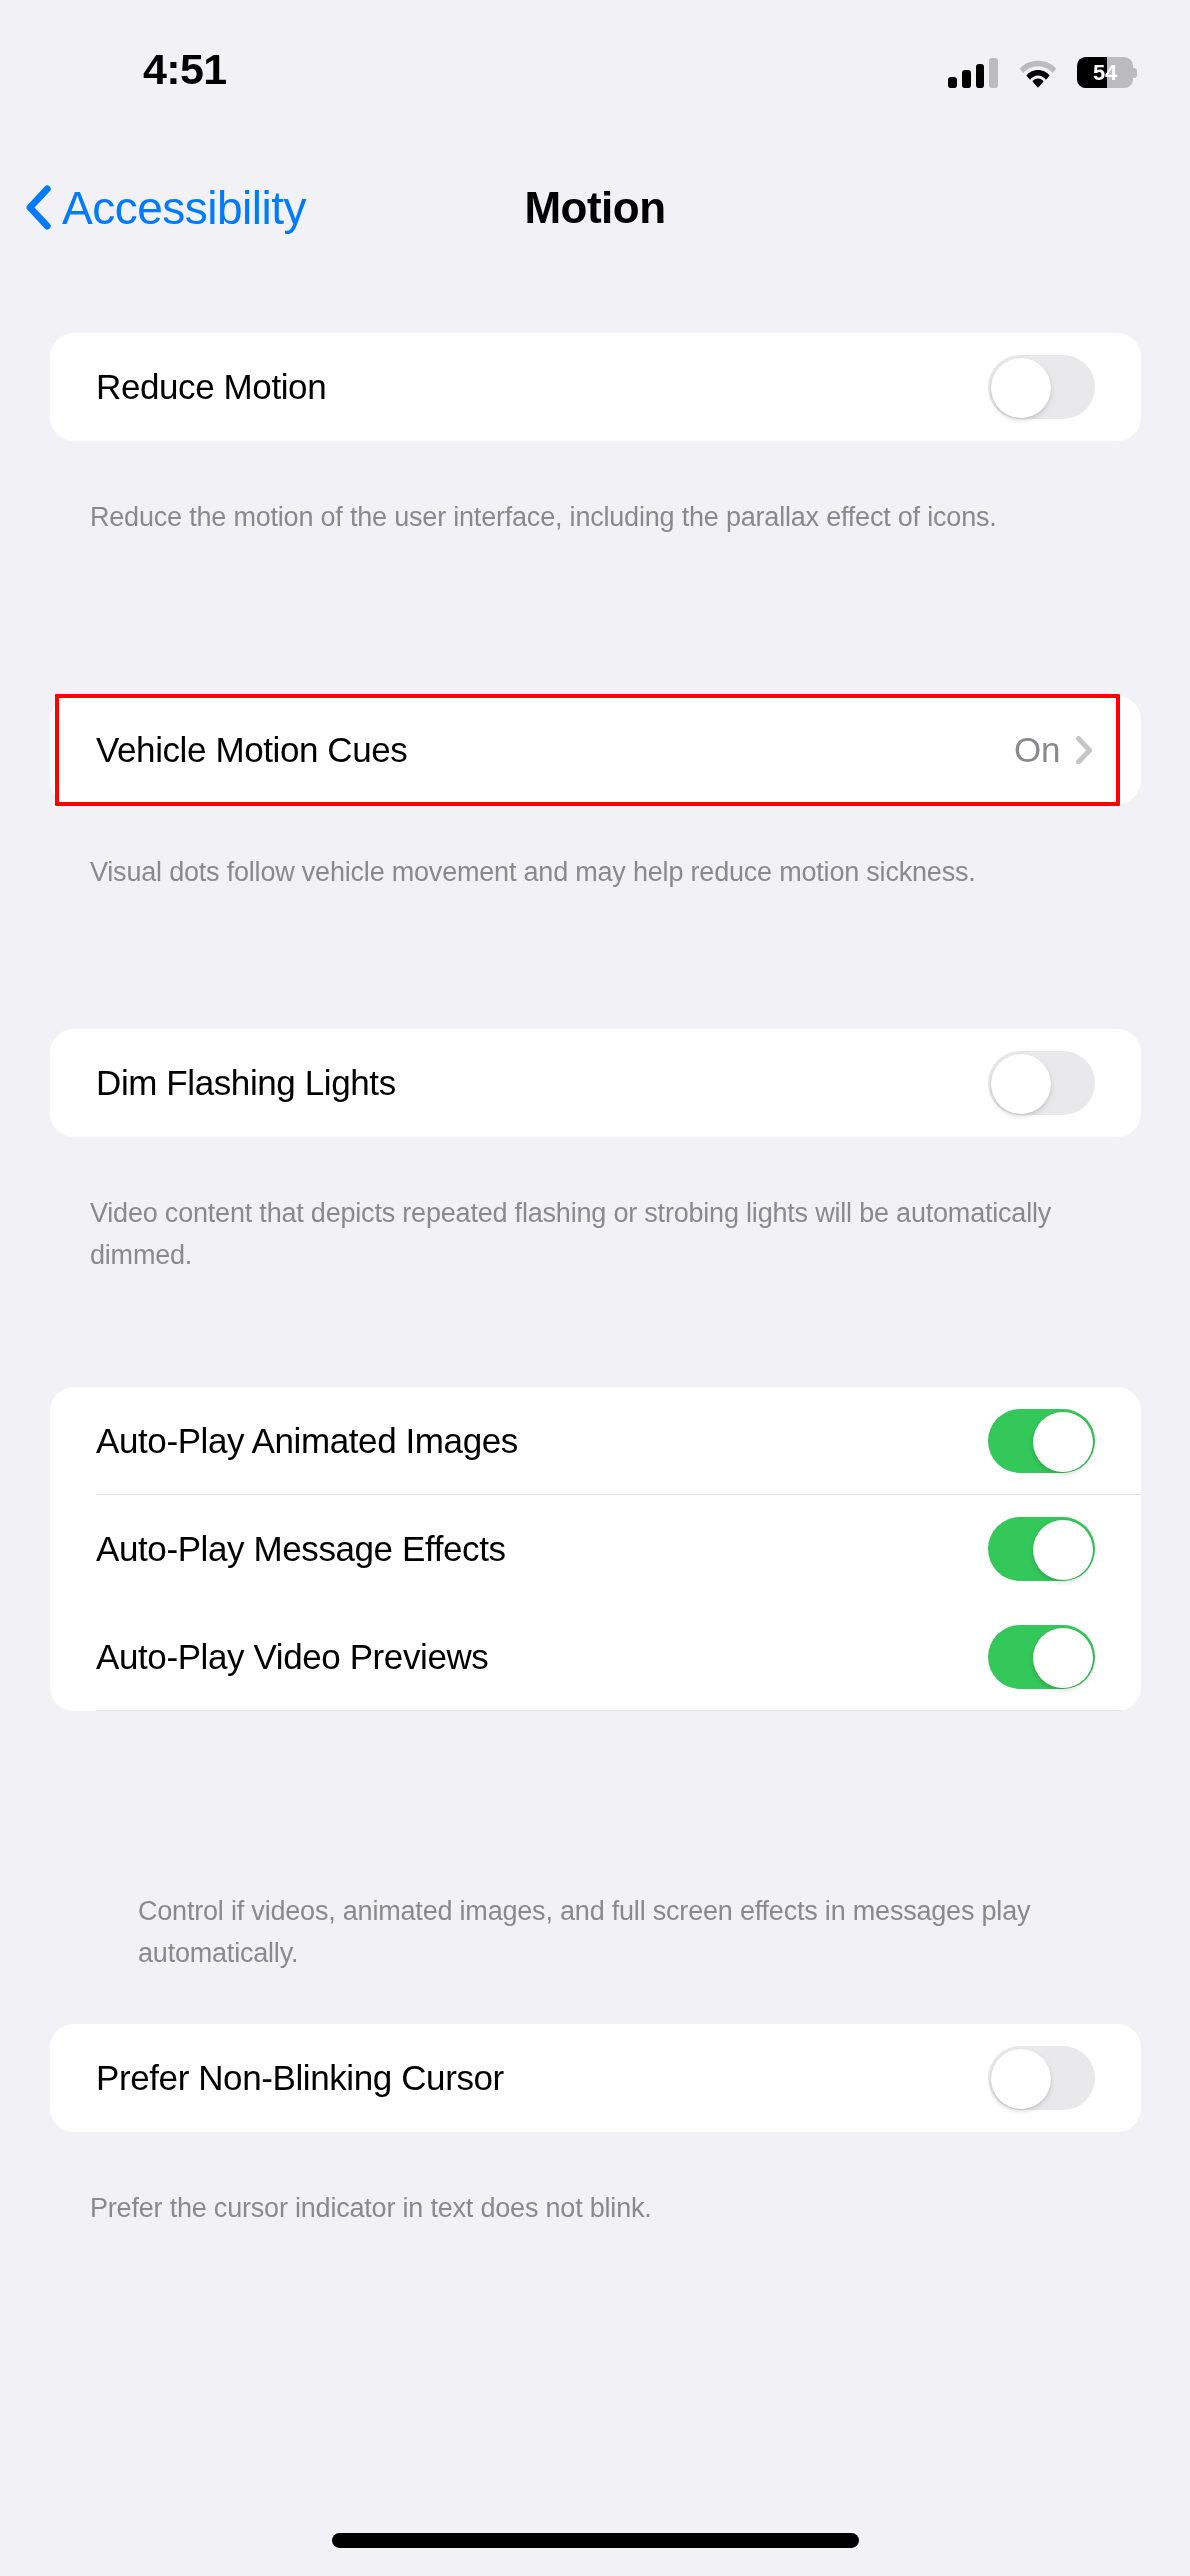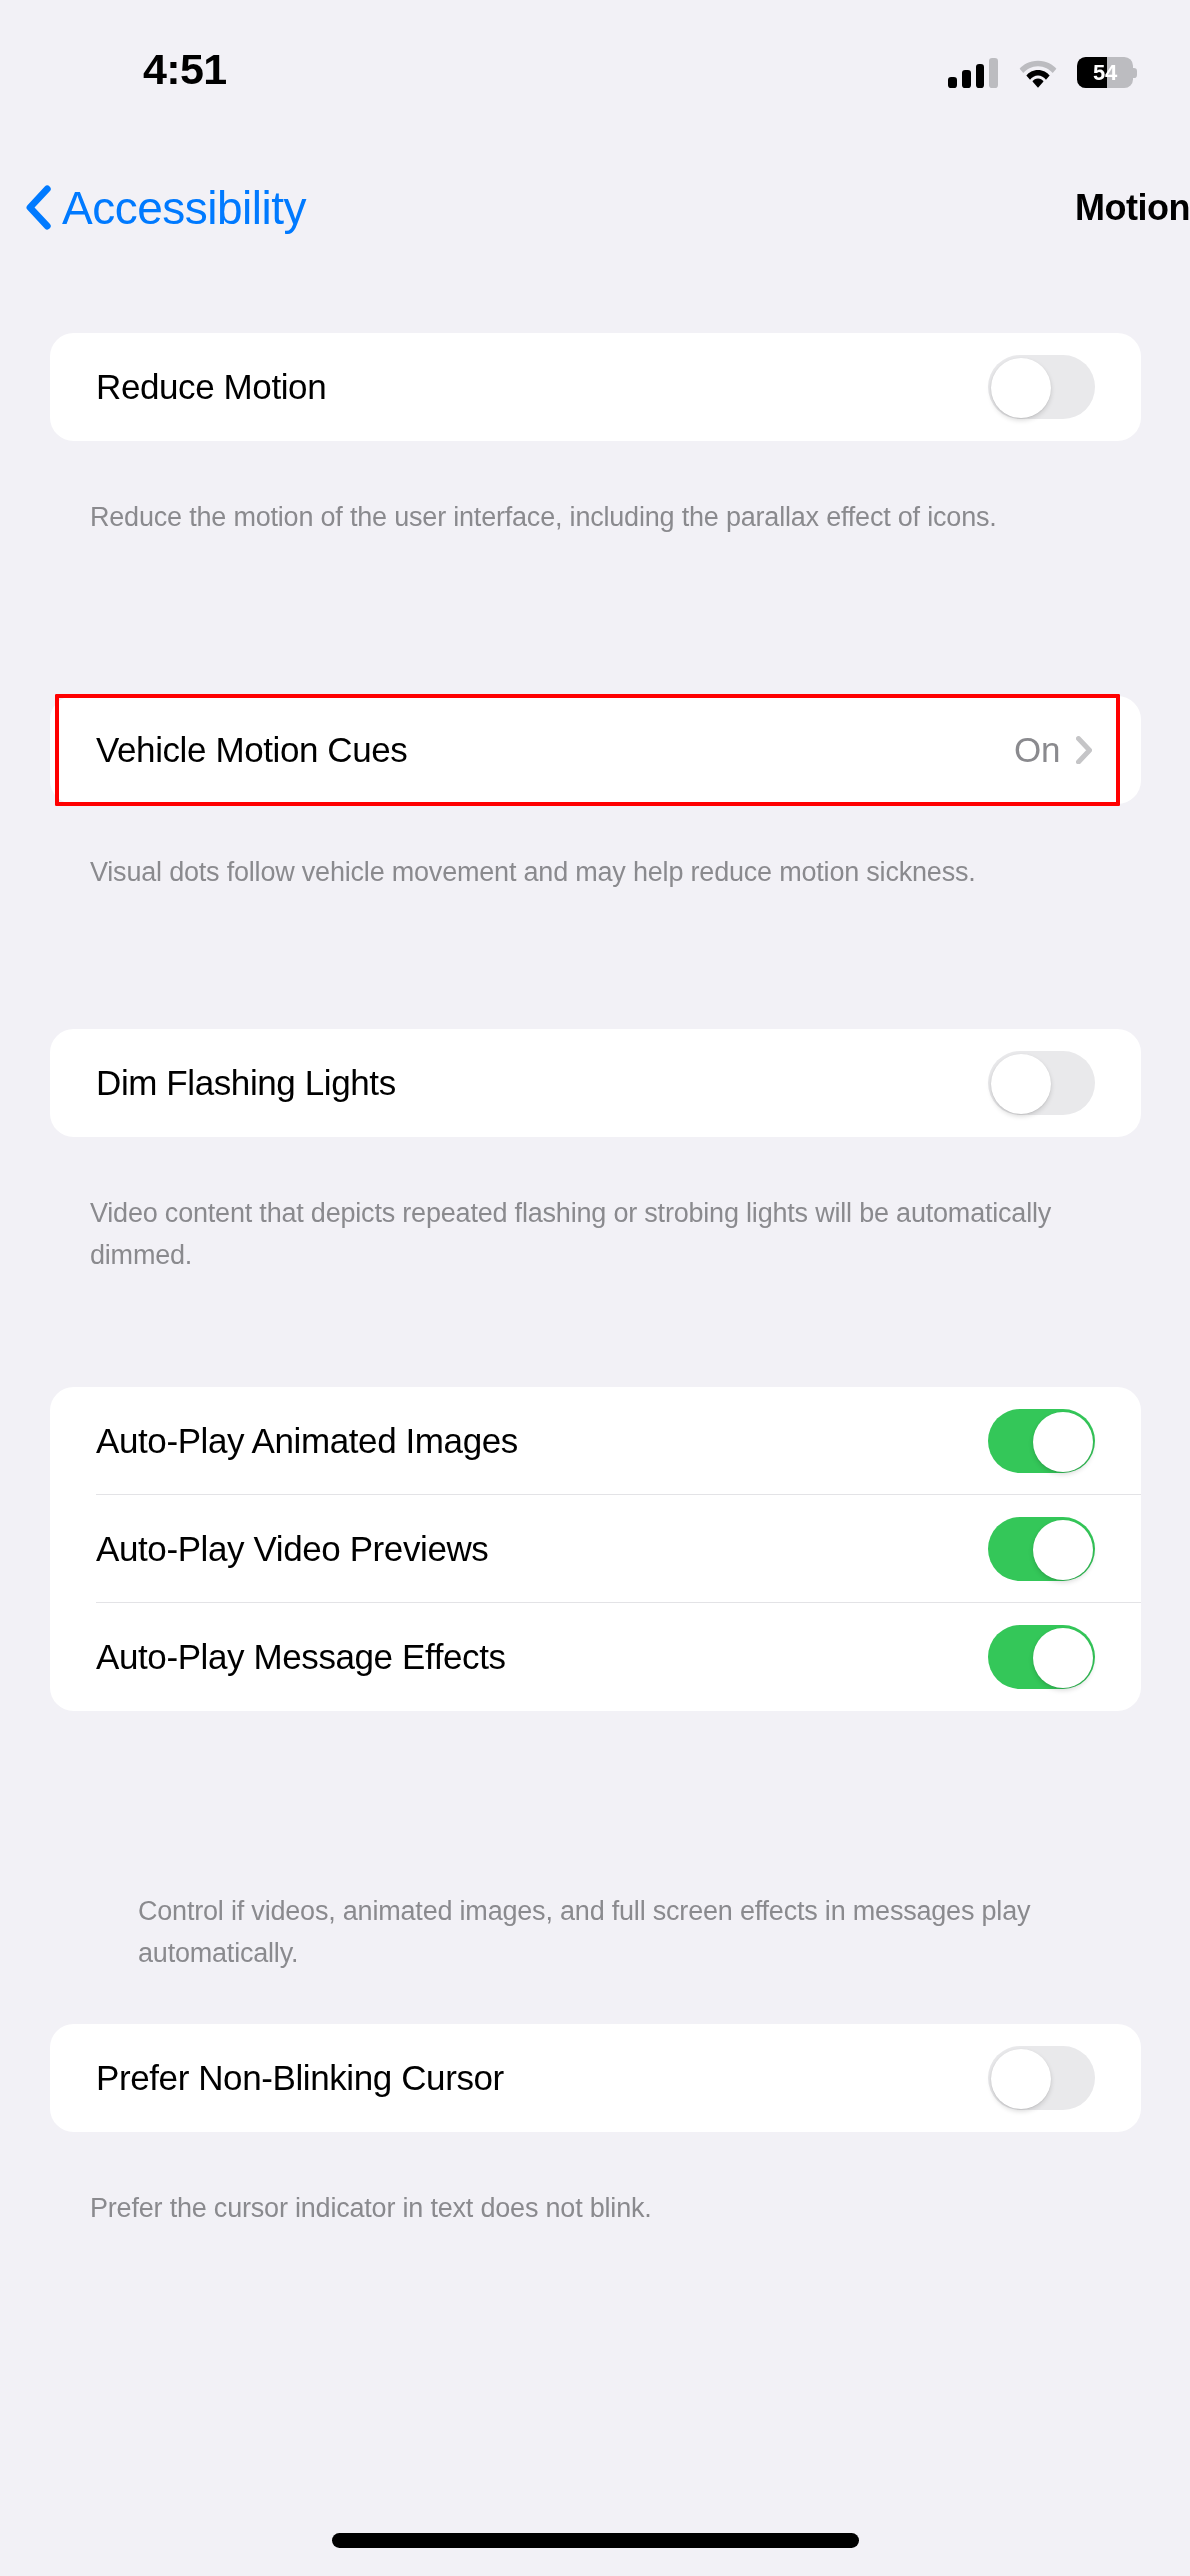--- a/index.html
+++ b/index.html
@@ -128,22 +128,22 @@
     color: #007AFF;
     letter-spacing: -0.5px;
     line-height: 1;
   }
   .nav-title {
     position: absolute;
     left: 0; top: 0;
     width: 1190px;
     height: 81px;
     line-height: 81px;
-    text-align: right;
-    font-size: 36px;
+    text-align: center;
+    font-size: 44px;
     font-weight: bold;
     color: #000000;
     letter-spacing: -0.5px;
   }
 
   
   .card {
     position: absolute;
     left: 50px;
     width: 1091px;
@@ -314,32 +314,32 @@
 
 <div class="card" style="top:1387px;">
   <div class="row">
     <span class="row-label">Auto-Play Animated Images</span>
     <div class="toggle on">
       <div class="toggle-knob"></div>
     </div>
     <div class="row-sep"></div>
   </div>
   <div class="row">
+    <span class="row-label">Auto-Play Message Effects</span>
+    <div class="toggle on">
+      <div class="toggle-knob"></div>
+    </div>
+  </div>
+  <div class="row">
     <span class="row-label">Auto-Play Video Previews</span>
     <div class="toggle on">
       <div class="toggle-knob"></div>
     </div>
     <div class="row-sep"></div>
   </div>
-  <div class="row">
-    <span class="row-label">Auto-Play Message Effects</span>
-    <div class="toggle on">
-      <div class="toggle-knob"></div>
-    </div>
-  </div>
 </div>
 <div class="footnote" style="top:1890px;margin-left:48px;">Control if videos, animated images, and full screen effects in messages play automatically.</div>
 
 <div class="card" style="top:2024px;">
   <div class="row">
     <span class="row-label">Prefer Non-Blinking Cursor</span>
     <div class="toggle off">
       <div class="toggle-knob"></div>
     </div>
   </div>

